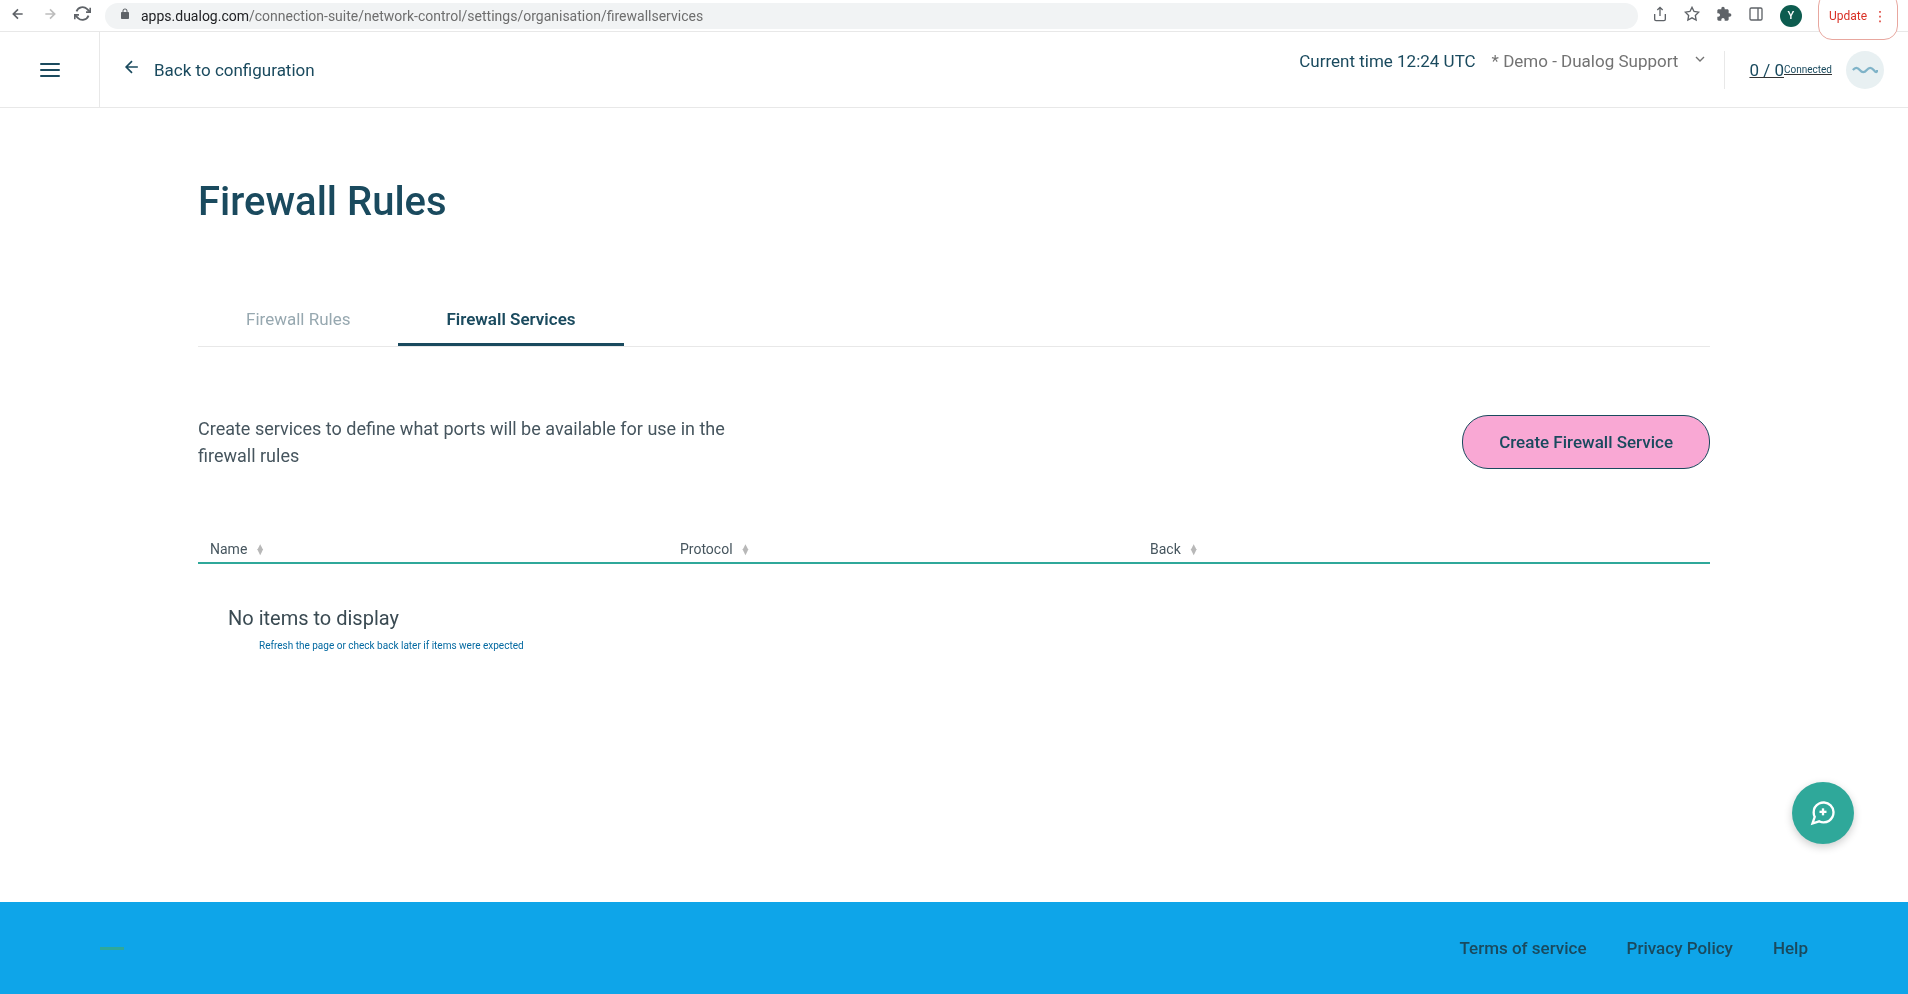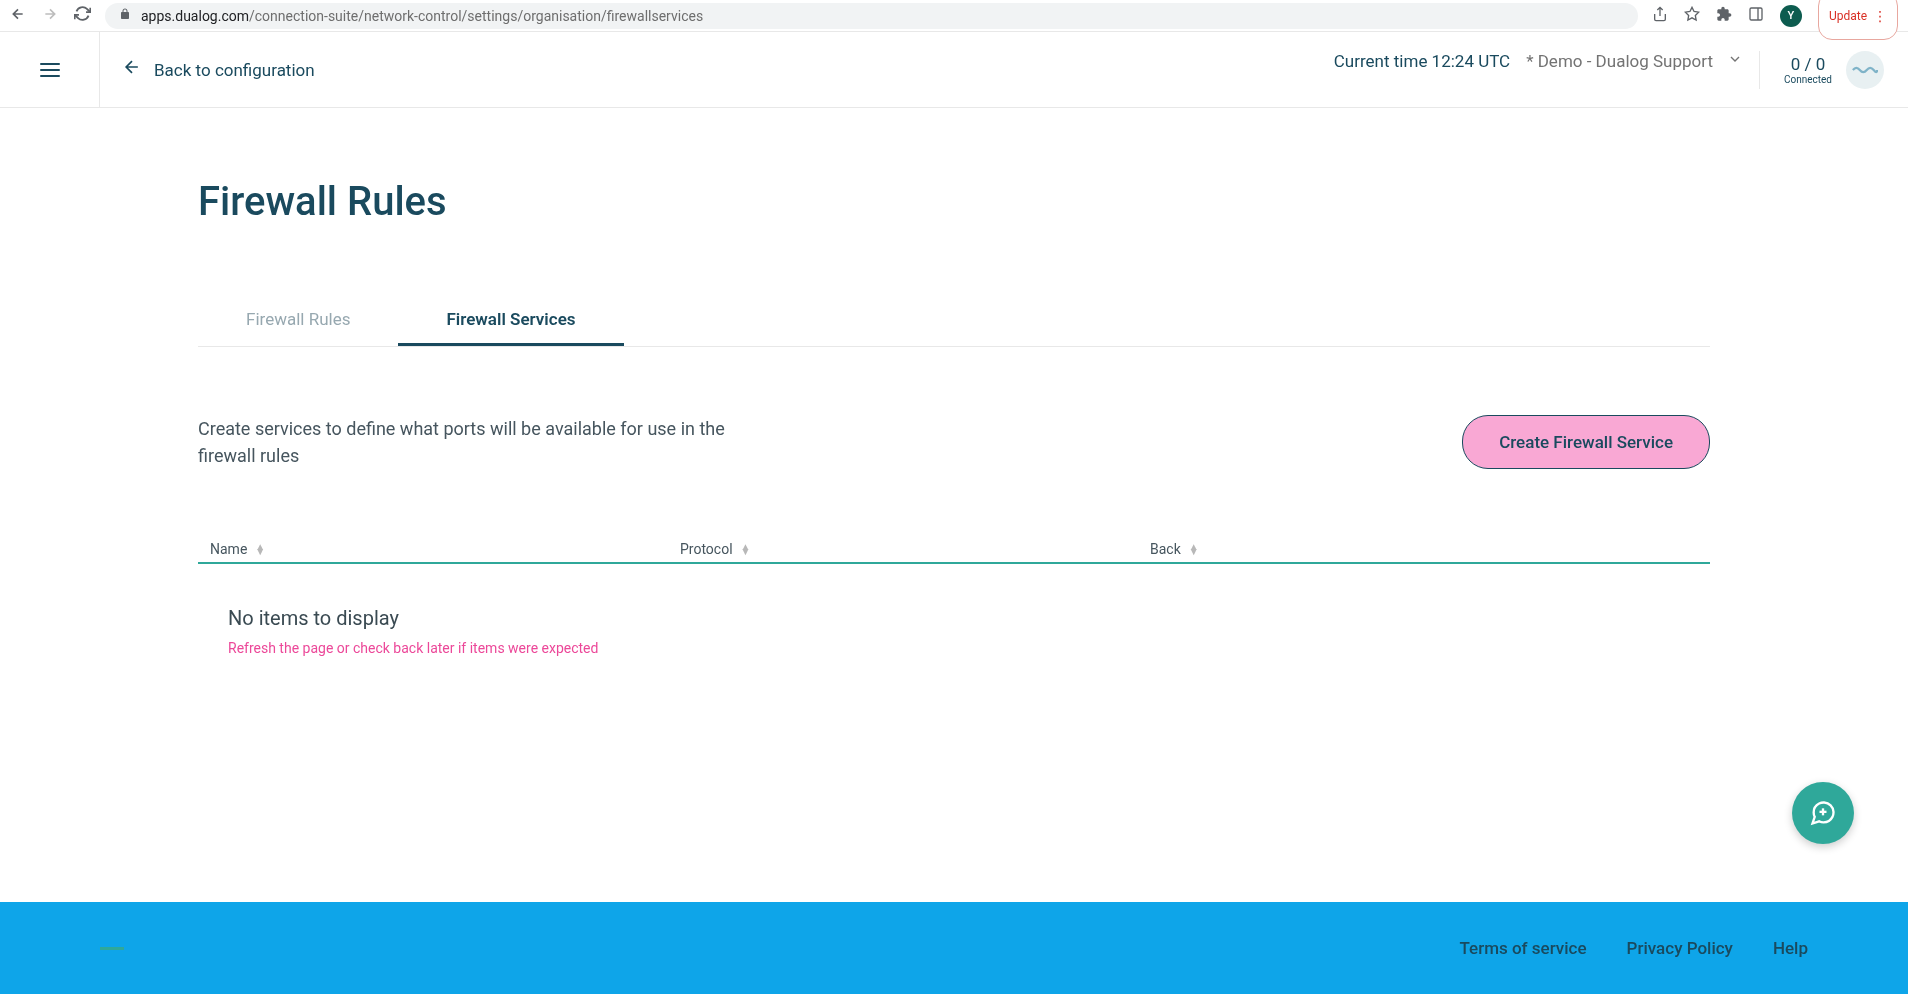--- a/index.html
+++ b/index.html
@@ -157,22 +157,23 @@
     .connection-section {
       height: 100%;
       border-left: 1px solid #e8e8e8;
       padding: 0 24px;
       display: flex;
       align-items: center;
       gap: 14px;
     }
     .connection-text {
       display: flex;
-      flex-direction: column;
-      align-items: center;
+      flex-direction: row;
+      align-items: center;
+      text-decoration: underline;
     }
     .sync-count {
       font-size: 17px;
       color: #1a4a5e;
     }
     .connected-label {
       font-size: 10px;
       color: #1a4a5e;
     }
     .wave-icon {
@@ -270,22 +271,23 @@
     
     .empty-state {
       padding: 42px 30px;
     }
     .empty-title {
       font-size: 20px;
       color: #3a4a52;
       margin-bottom: 10px;
     }
     .empty-sub {
-      font-size: 14px;
-      color: #ec4899;
+      font-size: 10px;
+      color: #0369a1;
+      margin-left: 31px;
     }
     
     
     .footer {
       position: absolute;
       bottom: 0;
       left: 0;
       right: 0;
       height: 92px;
       background: #0ea5e9;

